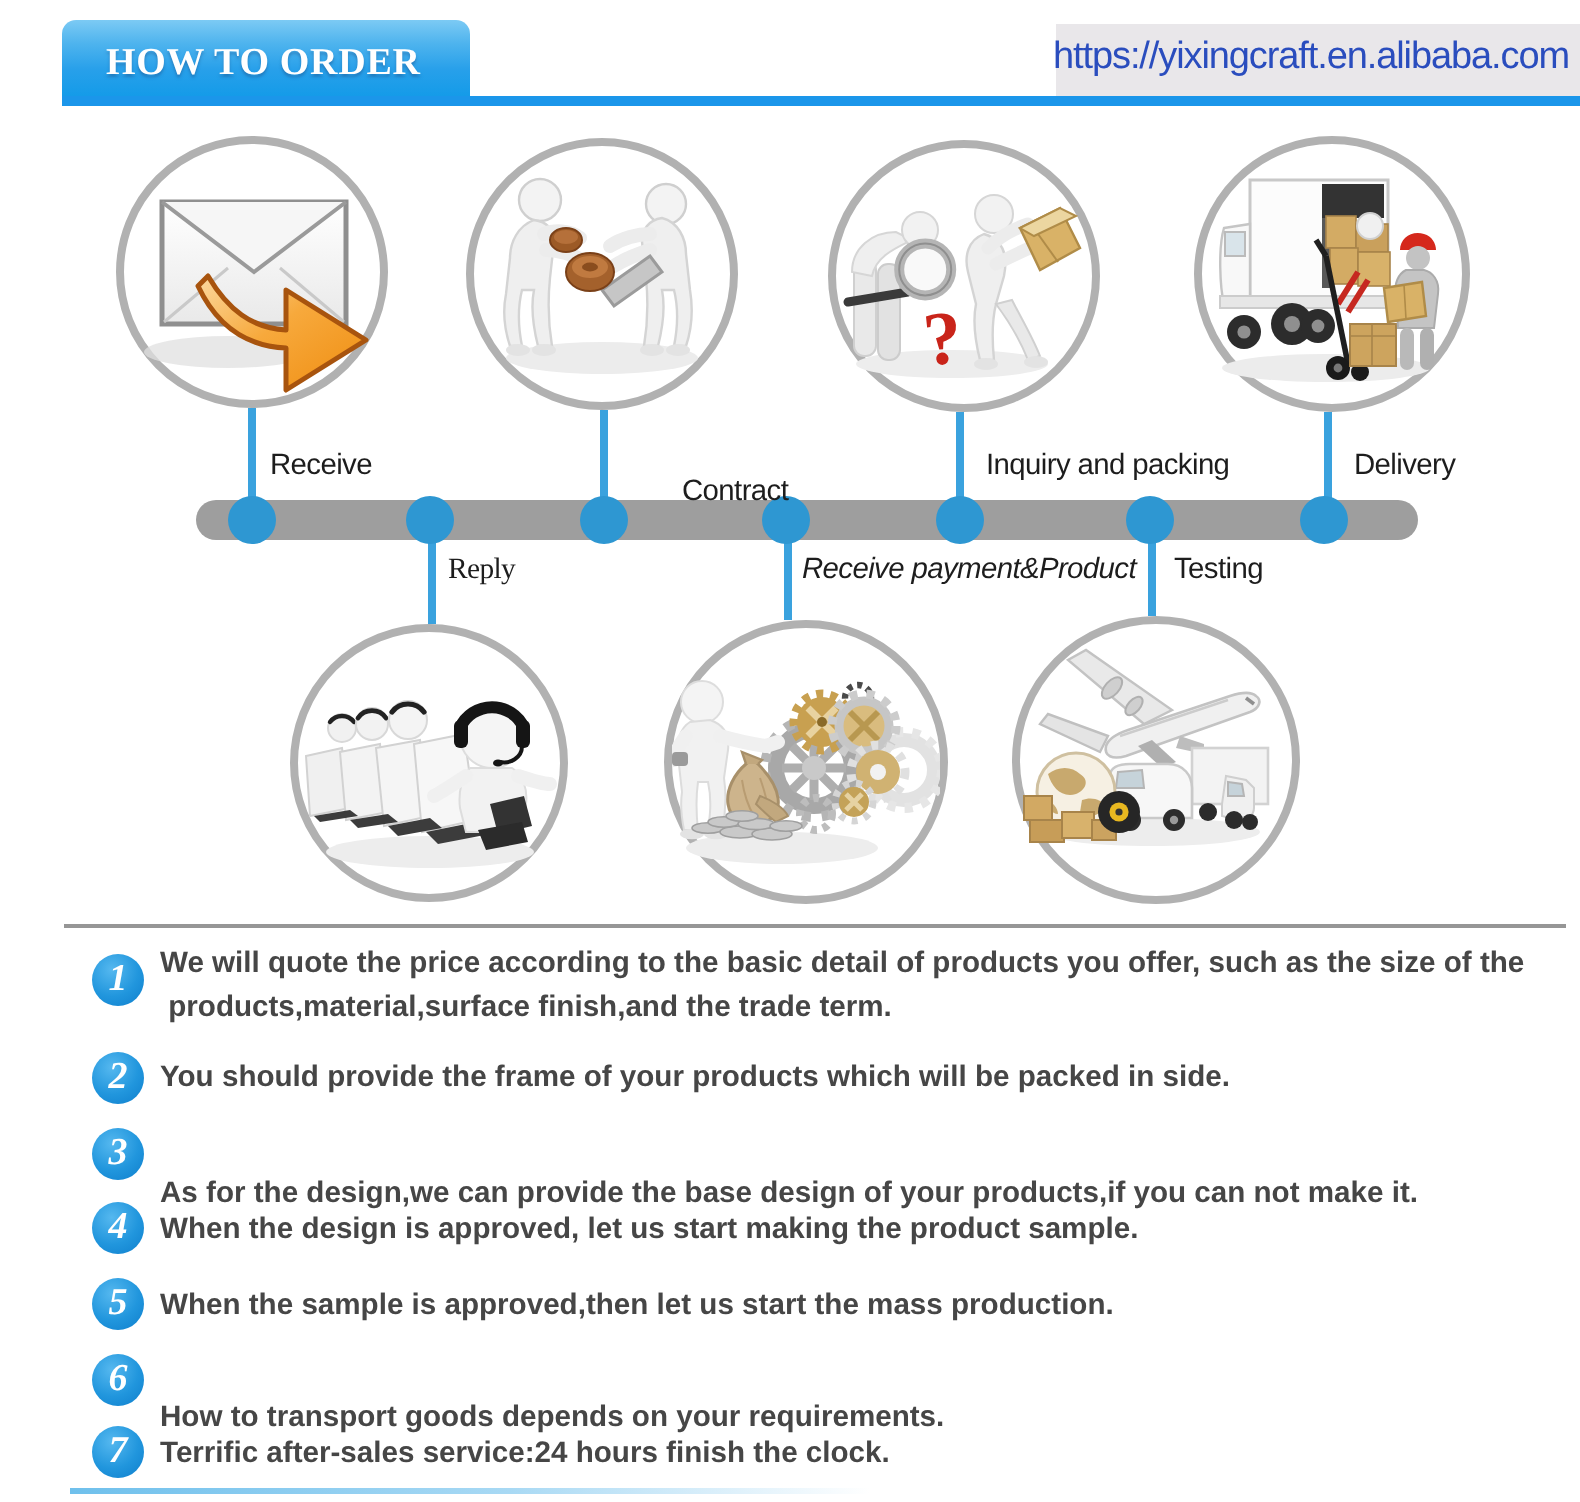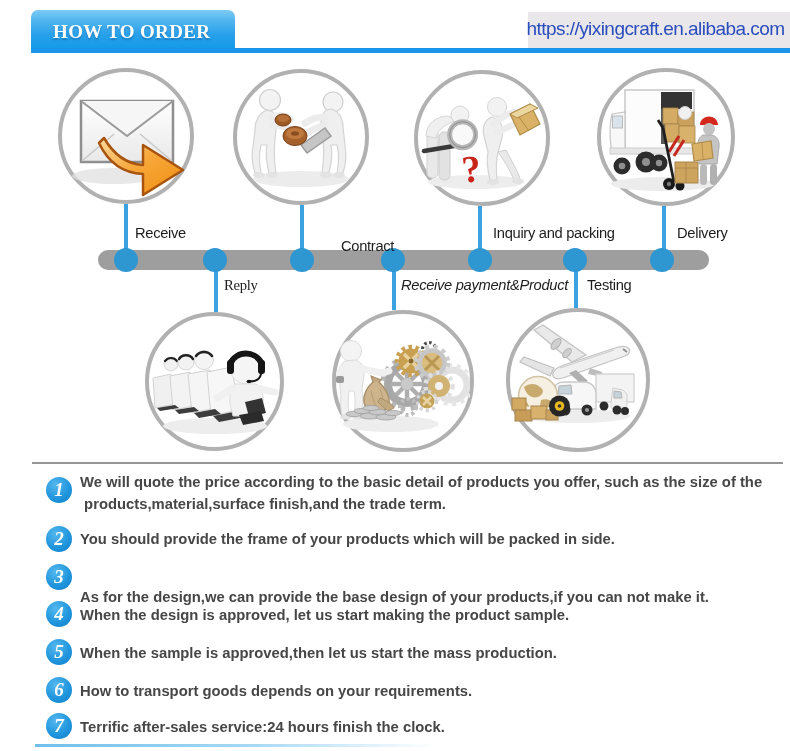--- a/index.html
+++ b/index.html
@@ -336,17 +336,17 @@
   <div class="abs itx" style="left:80px;top:471px;line-height:22px;">We will quote the price according to the basic detail of products you offer, such as the size of the<br>&nbsp;products,material,surface finish,and the trade term.</div>
   <div class="abs num" style="left:46px;top:526px;">2</div>
   <div class="abs itx" style="left:80px;top:531px;">You should provide the frame of your products which will be packed in side.</div>
   <div class="abs num" style="left:46px;top:564px;">3</div>
   <div class="abs itx" style="left:80px;top:569px;margin-top:20px;">As for the design,we can provide the base design of your products,if you can not make it.</div>
   <div class="abs num" style="left:46px;top:601px;">4</div>
   <div class="abs itx" style="left:80px;top:607px;">When the design is approved, let us start making the product sample.</div>
   <div class="abs num" style="left:46px;top:639px;">5</div>
   <div class="abs itx" style="left:80px;top:645px;">When the sample is approved,then let us start the mass production.</div>
   <div class="abs num" style="left:46px;top:677px;">6</div>
-  <div class="abs itx" style="left:80px;top:683px;">How to transport goods depends on your requirements.</div>
+  <div class="abs itx" style="left:80px;top:701px;">How to transport goods depends on your requirements.</div>
   <div class="abs num" style="left:46px;top:713px;">7</div>
   <div class="abs itx" style="left:80px;top:719px;">Terrific after-sales service:24 hours finish the clock.</div>
 
   <div class="abs botline"></div>
 
 </body></html>

